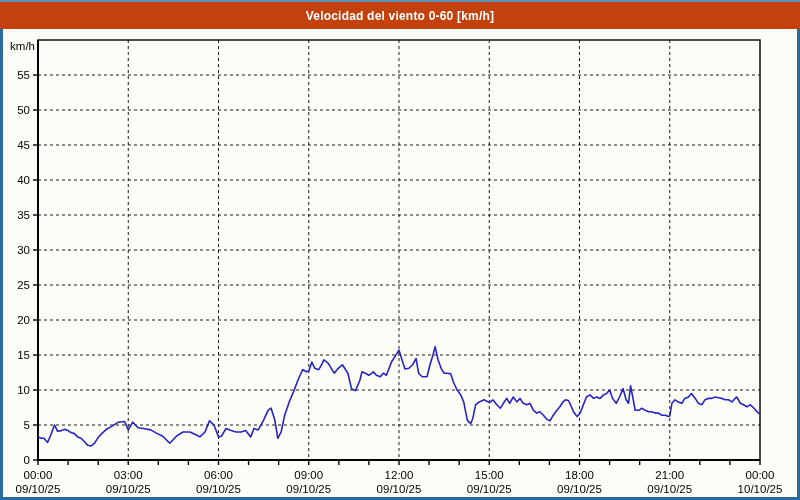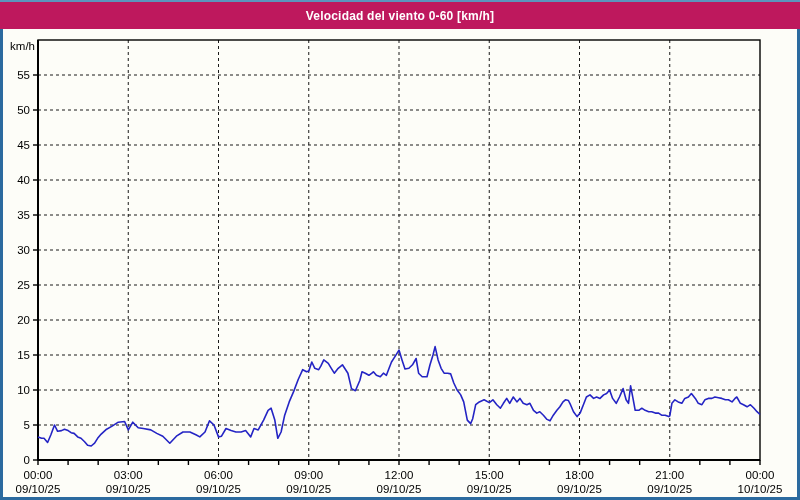--- a/index.html
+++ b/index.html
@@ -118,21 +118,21 @@
       <text x="489.25" y="493" text-anchor="middle" font-size="11.5px" fill="#000000">09/10/25</text>
       <text x="579.5" y="479" text-anchor="middle" font-size="11.5px" fill="#000000">18:00</text>
       <text x="579.5" y="493" text-anchor="middle" font-size="11.5px" fill="#000000">09/10/25</text>
       <text x="669.75" y="479" text-anchor="middle" font-size="11.5px" fill="#000000">21:00</text>
       <text x="669.75" y="493" text-anchor="middle" font-size="11.5px" fill="#000000">09/10/25</text>
       <text x="760" y="479" text-anchor="middle" font-size="11.5px" fill="#000000">00:00</text>
       <text x="760" y="493" text-anchor="middle" font-size="11.5px" fill="#000000">10/10/25</text>
       <polyline points="38.0,436.9 41.6,438.3 44.0,438.3 47.6,442.5 50.9,434.8 54.5,425.0 57.6,431.3 61.5,430.6 64.5,429.2 68.1,430.6 71.1,432.7 74.1,433.4 77.7,436.9 81.0,438.3 84.6,441.8 87.6,445.3 91.2,446.0 94.6,443.2 97.6,438.3 101.2,434.1 106.6,429.2 111.7,426.4 118.3,422.2 124.6,421.5 128.3,429.9 132.8,422.2 138.2,427.8 143.3,428.5 150.8,429.9 156.8,433.4 162.8,436.2 169.8,443.2 176.4,436.2 183.0,432.0 189.9,432.0 195.9,434.8 199.8,436.9 205.0,432.0 209.5,420.8 214.0,425.0 218.5,436.9 221.5,436.2 226.0,428.5 231.1,430.6 235.9,432.0 241.1,432.0 245.6,430.6 248.0,433.4 250.7,436.9 254.0,428.5 258.2,429.9 263.6,420.1 268.1,410.3 271.1,408.2 274.8,420.1 277.8,438.3 281.1,432.0 284.7,415.2 289.2,401.9 293.7,391.4 298.2,379.5 302.7,369.7 306.6,371.8 308.8,371.1 311.8,362.0 314.8,368.3 318.7,369.7 320.8,366.2 323.8,359.9 328.3,363.4 331.3,368.3 334.3,373.2 338.2,368.3 342.4,364.8 347.9,373.2 351.5,388.6 355.4,390.7 359.9,380.2 362.0,371.8 365.3,373.2 368.9,375.3 371.9,373.2 373.4,371.8 376.4,375.3 380.3,376.7 383.4,373.2 386.4,375.3 388.5,369.7 391.5,362.0 395.1,356.4 399.0,350.1 402.0,359.9 405.0,369.0 408.9,368.3 412.5,364.8 416.1,358.5 418.6,373.2 422.2,376.7 427.0,376.7 430.0,364.8 433.0,355.0 435.1,346.6 438.1,359.9 441.1,368.3 444.1,373.2 447.7,373.2 450.7,373.9 453.8,383.0 457.1,390.0 460.7,394.9 463.7,401.9 467.3,420.1 470.6,423.6 472.7,418.7 475.7,404.7 479.3,401.9 484.1,399.8 489.3,402.6 492.9,399.8 496.8,404.7 500.4,408.2 503.4,403.3 506.7,398.4 509.7,403.3 513.3,397.0 516.9,401.9 519.9,398.4 523.2,403.3 526.9,404.7 529.9,403.3 533.5,410.3 536.8,413.1 539.8,411.7 543.4,415.2 547.0,419.4 550.0,420.8 553.3,415.2 556.9,410.3 559.9,406.8 563.0,401.9 565.4,399.8 568.4,400.5 570.5,404.7 573.5,411.7 577.1,416.6 580.1,413.1 583.4,404.7 586.4,397.0 590.0,394.9 593.6,398.4 596.6,397.0 600.0,398.4 603.6,394.9 606.6,393.5 609.6,390.0 612.6,398.4 616.2,403.3 619.5,397.0 623.1,388.6 626.1,399.8 628.5,403.3 630.6,385.8 633.0,398.4 635.2,410.3 638.8,410.3 641.8,408.2 645.1,410.3 648.7,411.7 651.7,411.7 655.3,413.1 658.6,413.1 661.6,415.2 665.2,415.2 668.8,416.6 669.8,415.9 671.9,403.3 674.9,399.8 678.2,401.9 681.8,403.3 684.8,398.4 688.4,397.0 691.4,393.5 695.3,398.4 698.3,403.3 701.9,404.7 704.9,399.8 708.3,398.4 711.9,398.4 714.9,397.0 718.5,397.7 721.8,398.4 725.4,399.8 728.4,399.8 732.0,401.9 735.0,398.4 736.8,397.0 740.4,403.3 743.5,404.7 747.1,406.8 750.4,404.7 754.0,408.2 757.0,411.7 760.0,414.5" fill="none" stroke="#2424c4" stroke-width="1.6" stroke-linejoin="round"></polyline>
     </svg>
 
-  <div class="titlebar" style="background: #be185d;">
+  <div class="titlebar" style="background: #c2410c;">
     <span class="title-text" style="color: rgb(255, 255, 255);">Velocidad del viento 0-60 [km/h]</span>
   </div>
 
   <div class="frame-strip top-strip" style="background: rgb(91, 148, 189);"></div>
   <div class="frame-strip frame-left" style="background: rgb(43, 106, 159);"></div>
   <div class="frame-strip frame-right" style="background: rgb(43, 106, 159);"></div>
   <div class="frame-strip frame-bottom" style="background: rgb(43, 106, 159);"></div>
 </div>
 
 </body></html>

